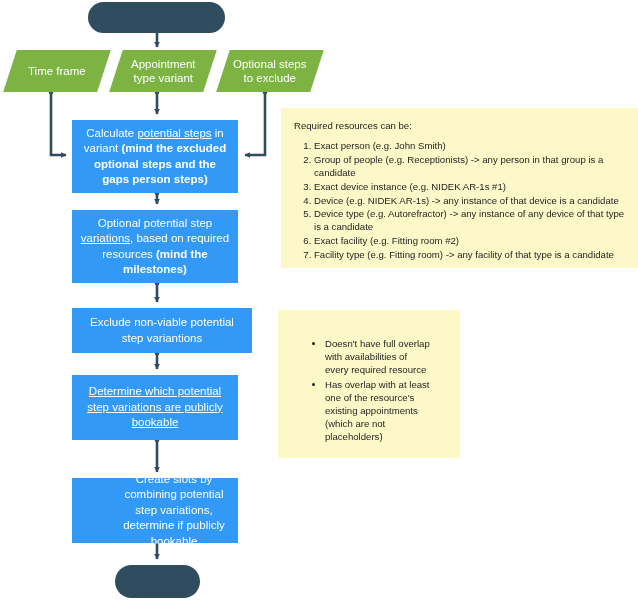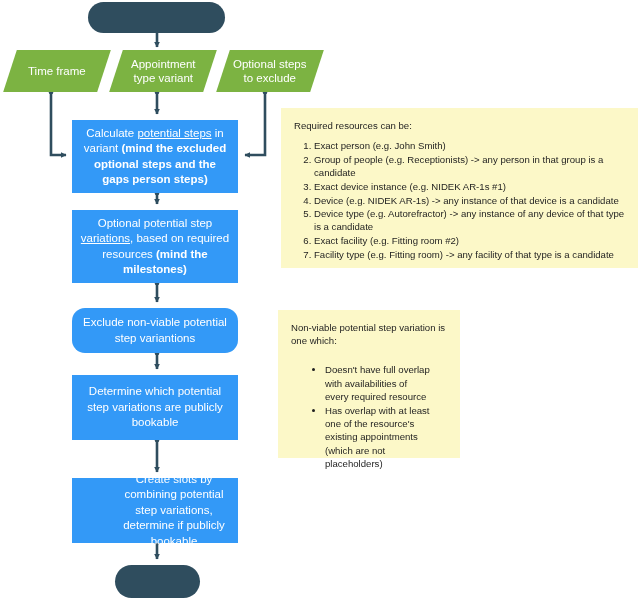--- a/index.html
+++ b/index.html
@@ -114,25 +114,25 @@
   </div>
 
   <div class="node process" style="left:72px;top:120px;width:166px;height:73px;">
     <div><span>Calculate </span><span class="u">potential steps</span><span> in variant </span><span class="b">(mind the excluded optional steps and the gaps person steps)</span></div>
   </div>
 
   <div class="node process" style="left:72px;top:210px;width:166px;height:73px;">
     <div><span>Optional potential step </span><span class="u">variations</span><span>, based on required resources </span><span class="b">(mind the milestones)</span></div>
   </div>
 
-  <div class="node process" style="left:72px;top:308px;width:166px;height:45px;border-radius:13px;">
+  <div class="node process" style="left:72px;top:308px;width:180px;height:45px;">
     <div><span>Exclude non-viable potential step variantions</span></div>
   </div>
 
-  <div class="node process" style="left:72px;top:375px;width:166px;height:65px;">
+  <div class="node process" style="left:72px;top:375px;width:166px;height:65px;text-decoration:underline;">
     <div><span>Determine which potential step variations are publicly bookable</span></div>
   </div>
 
   <div class="node process" style="left:72px;top:478px;width:166px;height:65px;padding-left:46px;">
     <div><span>Create slots by combining potential step variations, determine if publicly bookable</span></div>
   </div>
 
   <div class="node terminal" style="left:115px;top:565px;width:85px;height:33px;">
     <span></span>
   </div>
@@ -144,20 +144,19 @@
         <li>Group of people (e.g. Receptionists) -&gt; any person in that group is a candidate</li>
         <li>Exact device instance (e.g. NIDEK AR-1s #1)</li>
         <li>Device (e.g. NIDEK AR-1s) -&gt; any instance of that device is a candidate</li>
         <li>Device type (e.g. Autorefractor) -&gt; any instance of any device of that type is a candidate</li>
         <li>Exact facility (e.g. Fitting room #2)</li>
         <li>Facility type (e.g. Fitting room) -&gt; any facility of that type is a candidate</li>
       </ol>
   </div>
 
   <div class="node note" style="left:278px;top:310px;width:182px;height:148px;">
-    <p>Non-viable potential step variation is one which:</p>
     <ul>
         <li>Doesn't have full overlap with availabilities of every required resource</li>
         <li>Has overlap with at least one of the resource's existing appointments (which are not placeholders)</li>
       </ul>
   </div>
 
 </div>
 
 </body></html>

